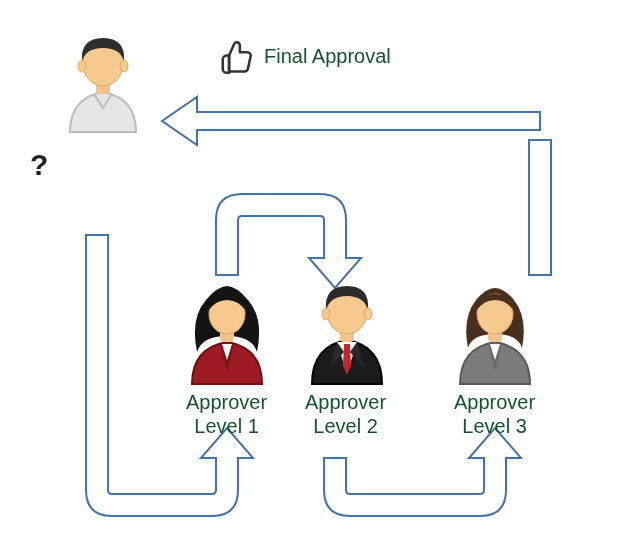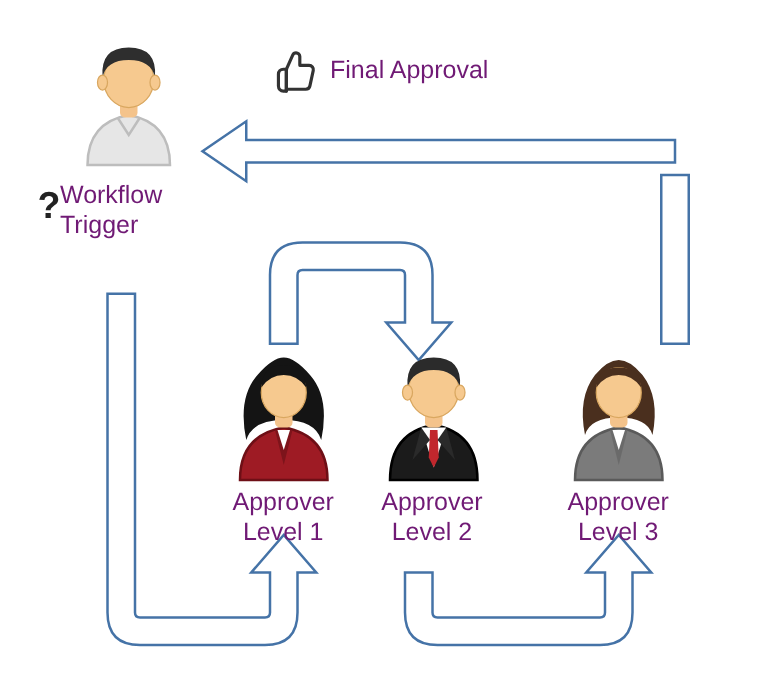--- a/index.html
+++ b/index.html
@@ -16,21 +16,21 @@
   .canvas {
     position: relative;
     width: 626px;
     height: 553px;
   }
   .label {
     position: absolute;
     font-size: 20px;
     line-height: 1.2;
     text-align: center;
-    color: #701a75;
+    color: #14532d;
     white-space: pre;
   }
   .qmark {
     position: absolute;
     font-size: 30px;
     font-weight: 600;
     color: #222;
   }
   .icon-wrap {
     position: absolute;
@@ -227,22 +227,20 @@
     <rect x="40" y="46" width="14" height="14" rx="4" fill="#f4c38b"></rect>
 
     <ellipse cx="47" cy="32" rx="18" ry="20" fill="#f6c98f" stroke="#d9a760"></ellipse>
 
     <path d="M29 28 Q30 12 47 12 Q64 12 65 28 Q58 18 47 18 Q36 18 29 28 Z" fill="#4a2f1e"></path>
   </svg>
 </div>
 
 <div class="qmark" style="left:30px; top:148px;">?</div>
 
-<div class="label" style="left:48px; top:144px; text-align:left;">Workflow
-Trigger</div>
 
 <div class="label" style="left:264px; top:44px; text-align:left;">Final Approval</div>
 
 <div class="label" style="left:186px; top:390px;">Approver
 Level 1</div>
 
 <div class="label" style="left:305px; top:390px;">Approver
 Level 2</div>
 
 <div class="label" style="left:454px; top:390px;">Approver

